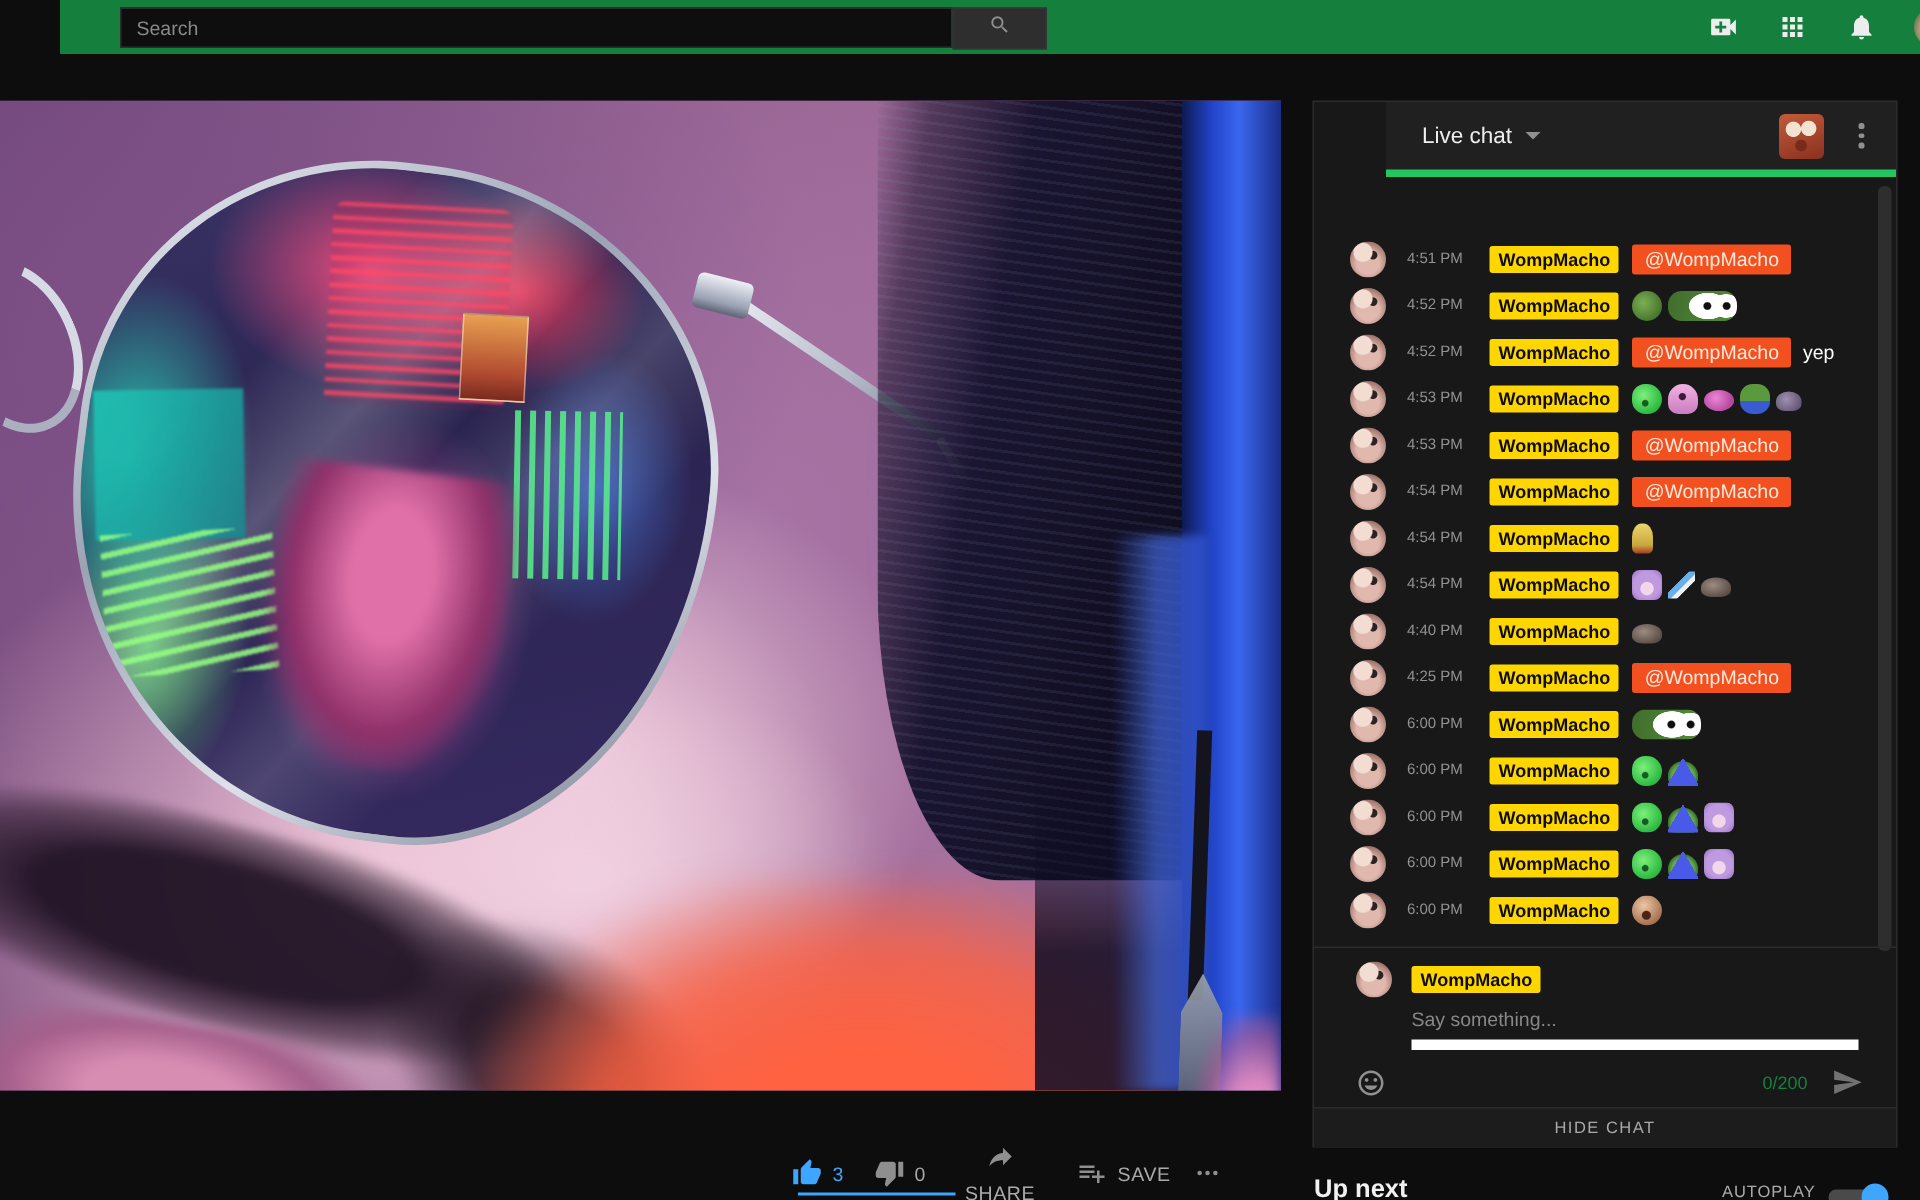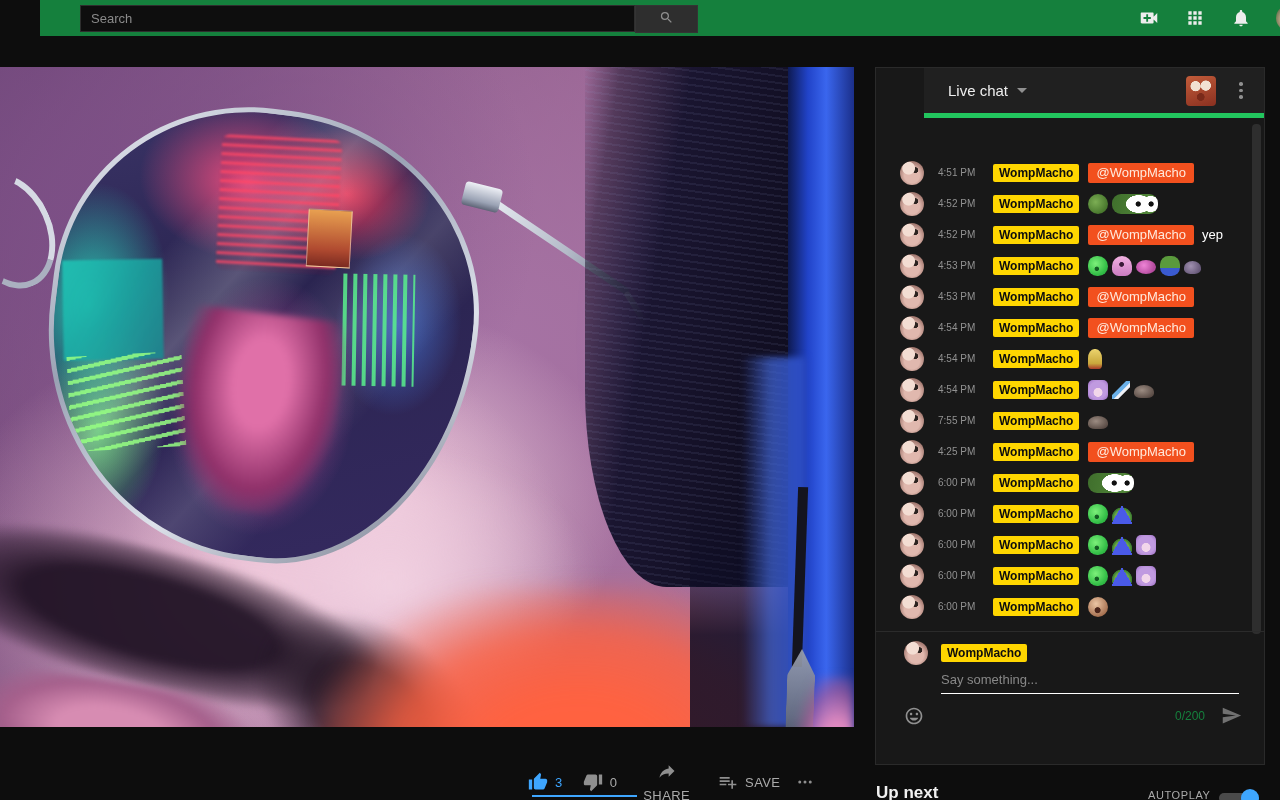--- a/index.html
+++ b/index.html
@@ -172,21 +172,21 @@
   .e-laugh { border-radius:50%;
     background: radial-gradient(circle at 48% 66%, #4a241a 2.6px, transparent 3.4px),
                 radial-gradient(circle at 40% 34%, #ecc6a4, #a06a4a 78%); }
 
   .chat-scrollbar { position:absolute; right:3px; top:56px; width:9px; height:510px; border-radius:4px; background:#2e2e2e; cursor:pointer; }
 
   .chat-inputarea { position:absolute; left:0; top:563px; right:0; height:107px; border-top:1px solid #2b2b2b; }
   .cia-row1 { display:flex; align-items:center; padding:9px 0 0 28px; }
   .cia-row1 .chat-avatar { margin-right:13px; }
   .cia-author { background:#ffd600; color:#0d0d0d; font-size:12px; font-weight:bold; padding:2px 6px; border-radius:2px; }
-  .cia-input { margin:7px 25px 0 65px; color:#888; font-size:13px; padding-bottom:6px; border-bottom:1px solid #ffffff; cursor:text; }
+  .cia-input { margin:7px 25px 0 65px; color:#888; font-size:13px; padding-bottom:6px; border-bottom:7px solid #ffffff; cursor:text; }
   .cia-row3 { display:flex; align-items:center; padding:11px 22px 0 28px; }
   .cia-row3 .spacer { flex:1; }
   .cia-count { color:#15803d; font-size:12px; margin-right:16px; }
   .emoji-btn, .send-btn { cursor:pointer; display:flex; align-items:center; }
 
   .chat-hidebar { position:absolute; left:0; top:670px; right:0; height:27px; background:#1c1c1c; border-top:1px solid #2b2b2b;
     display:flex; align-items:center; justify-content:center; color:#aaa; font-size:11px; letter-spacing:1px; cursor:pointer; }
 </style>
 </head>
 <body>
@@ -372,21 +372,21 @@
         <div class="chat-row">
           <span class="chat-avatar"></span>
           <span class="chat-time">4:54 PM</span>
           <span class="chat-author">WompMacho</span>
           <span class="emote e-anime"></span>
           <span class="emote e-brush"></span>
           <span class="emote e-rat"></span>
         </div>
         <div class="chat-row">
           <span class="chat-avatar"></span>
-          <span class="chat-time">7:55 PM</span>
+          <span class="chat-time">4:40 PM</span>
           <span class="chat-author">WompMacho</span>
           <span class="emote e-rat"></span>
         </div>
         <div class="chat-row">
           <span class="chat-avatar"></span>
           <span class="chat-time">4:25 PM</span>
           <span class="chat-author">WompMacho</span>
           <span class="mention">@WompMacho</span>
         </div>
         <div class="chat-row">
@@ -442,15 +442,16 @@
         <span class="spacer"></span>
         <span class="cia-count">0/200</span>
         <span class="send-btn">
           <svg width="21" height="21" viewBox="0 0 24 24" fill="#717171">
               <path d="M2.01 21L23 12 2.01 3 2 10l15 2-15 2z"></path>
             </svg>
         </span>
       </div>
     </div>
 
+    <div class="chat-hidebar">HIDE CHAT</div>
   </aside>
 
 </div>
 
 </body></html>

